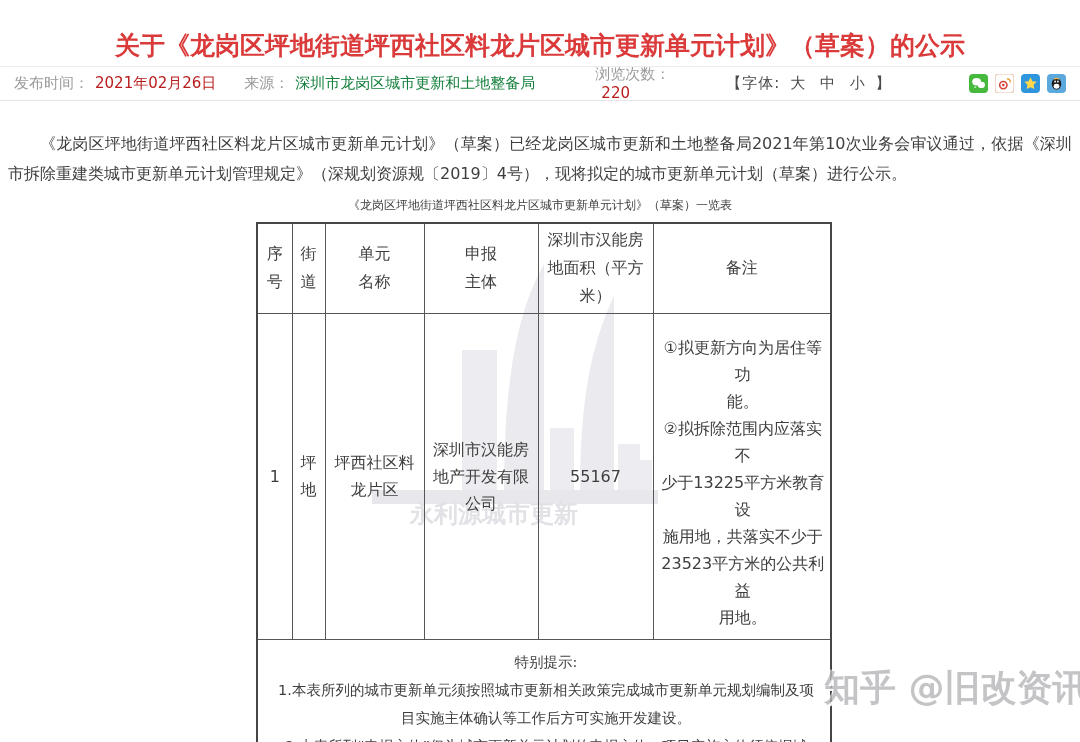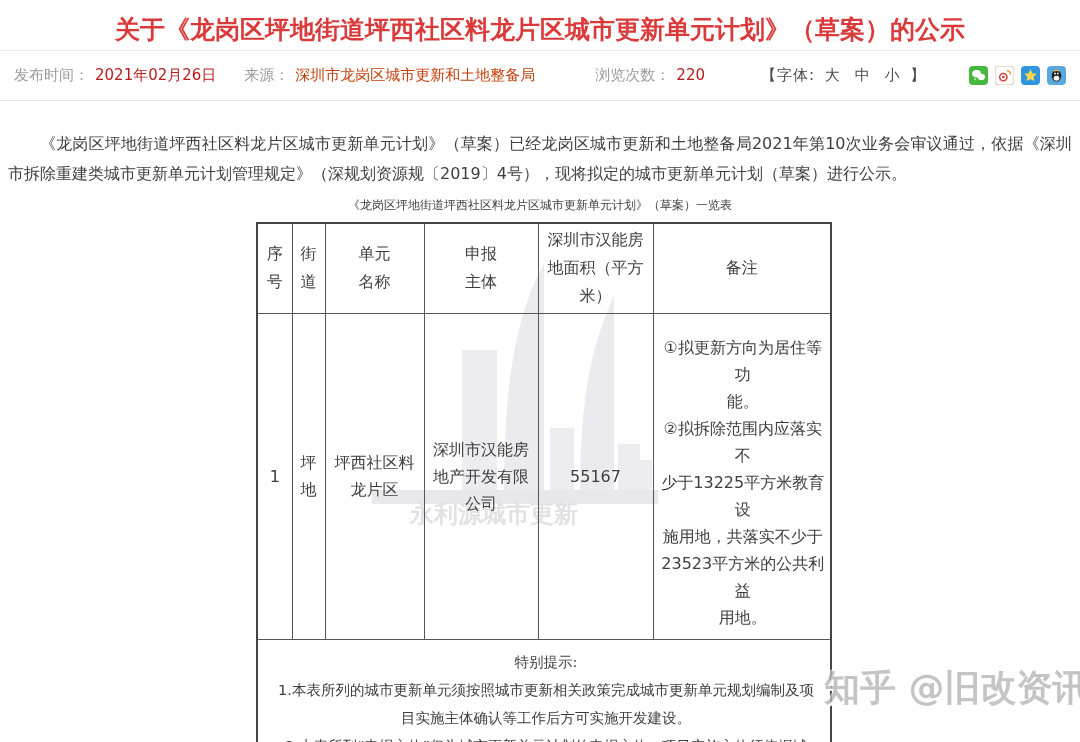--- a/index.html
+++ b/index.html
@@ -13,35 +13,35 @@
   
   .wm-layer { position:absolute; inset:0; z-index:0; pointer-events:none; }
   .wm-logo { position:absolute; left:365px; top:250px; }
   .wm-company {
     position:absolute; left:410px; top:498px;
     font-size:24px; font-weight:bold; color:#e1e1e6; white-space:nowrap;
   }
   
   .fg { position:relative; z-index:1; }
   h1.title {
-    padding-top:12px; text-align:center;
+    padding-top:28px; text-align:center;
     font-size:25px; line-height:36px; font-weight:bold; color:#db3a3a;
   }
   .meta {
-    margin-top:2px; height:51px;
+    margin-top:2px; height:35px;
     border-top:1px solid #ececec; border-bottom:1px solid #e6e6e6;
     display:flex; align-items:center; padding:0 14px;
     font-size:15px; color:#9b9b9b; white-space:nowrap;
   }
   .m-item { display:inline-flex; }
   .m-publish { margin-right:28px; }
   .m-source { margin-right:60px; }
-  .m-views  { margin-right:56px; }
+  .m-views  { margin-right:56px;flex-direction:column; }
   .m-val-olive { color:#b91c1c; margin-left:6px; }
-  .m-val-gray  { color:#c2410c; margin-left:6px; }
+  .m-val-gray  { color:#15803d; margin-left:6px; }
   .font-widget { color:#4b4b4b; letter-spacing:1px; }
   .font-widget a { color:#4b4b4b; text-decoration:none; margin:0 4px; cursor:pointer; }
   .share { margin-left:auto; display:flex; gap:7px; }
   .share .sbtn { width:19px; height:19px; border:0; padding:0; background:transparent; cursor:pointer; }
   .share svg { width:19px; height:19px; display:block; }
   
   .content { padding:0 8px; }
   p.para {
     margin-top:28px; font-size:16px; line-height:30px;
     text-indent:2em; color:#3e3e3e; text-align:justify;

